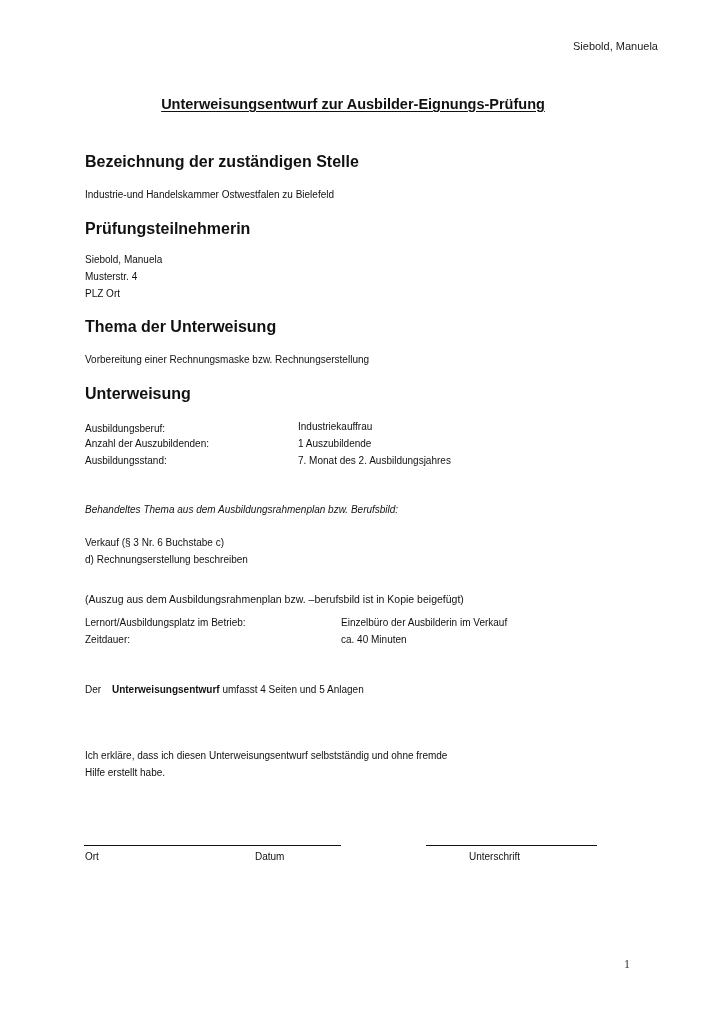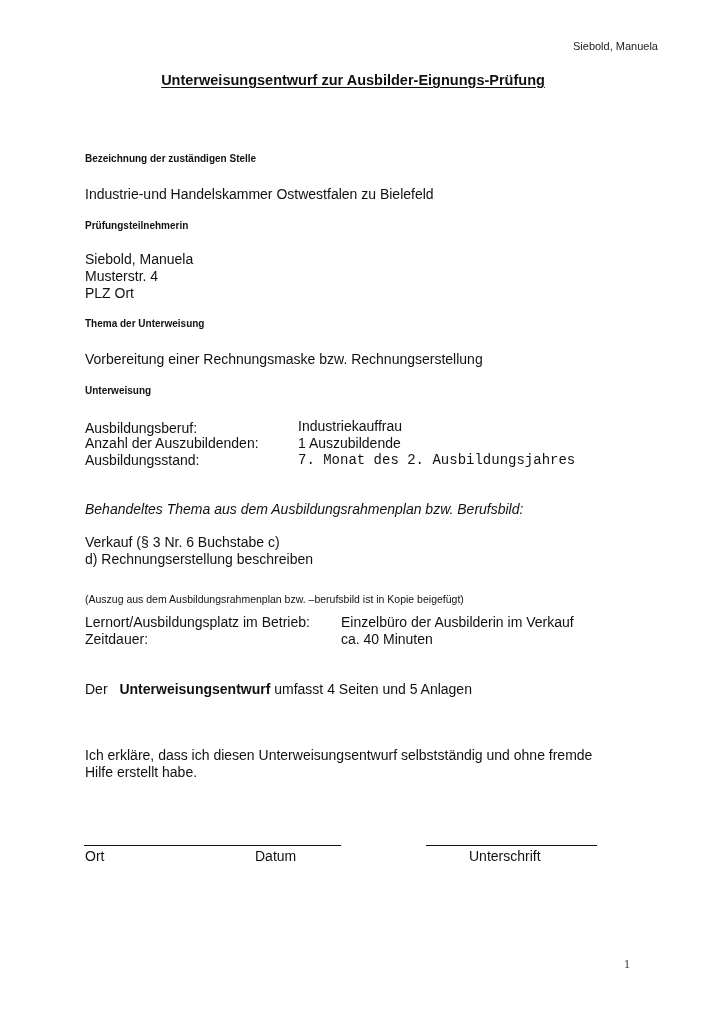--- a/index.html
+++ b/index.html
@@ -19,34 +19,34 @@
     .header-name {
       right: 58px;
       top: 40px;
       font-size: 11px;
       color: #222;
     }
     .doc-title {
       left: 0;
       width: 706px;
       text-align: center;
-      top: 72px;
+      top: 96px;
       font-size: 14.5px;
       font-weight: bold;
       text-decoration: underline;
       text-underline-offset: 2px;
     }
     .h {
       left: 85px;
-      font-size: 10px;
+      font-size: 16px;
       font-weight: bold;
     }
     .p {
       left: 85px;
-      font-size: 14px;
+      font-size: 10px;
       line-height: 17px;
     }
     .it { font-style: italic; }
     .small {
       left: 85px;
       font-size: 10.5px;
     }
     .col2a { left: 298px; }
     .col2b { left: 341px; }
     .line {
@@ -81,21 +81,21 @@
 <div class="abs h" style="top:318px;">Thema der Unterweisung</div>
 <div class="abs p" style="top:351px;">Vorbereitung einer Rechnungsmaske bzw. Rechnungserstellung</div>
 
 <div class="abs h" style="top:385px;">Unterweisung</div>
 <div>
   <div class="abs p" style="top:420px;">Ausbildungsberuf:</div>
   <div class="abs p col2a" style="top:418px;">Industriekauffrau</div>
   <div class="abs p" style="top:435px;">Anzahl der Auszubildenden:</div>
   <div class="abs p col2a" style="top:435px;">1 Auszubildende</div>
   <div class="abs p" style="top:452px;">Ausbildungsstand:</div>
-  <div class="abs p col2a" style="top:452px;font-family:Liberation Mono, monospace;">7. Monat des 2. Ausbildungsjahres</div>
+  <div class="abs p col2a" style="top:452px;">7. Monat des 2. Ausbildungsjahres</div>
 </div>
 
 <div class="abs p it" style="top:501px;">Behandeltes Thema aus dem Ausbildungsrahmenplan bzw. Berufsbild:</div>
 <div class="abs p" style="top:534px;">Verkauf (§ 3 Nr. 6 Buchstabe c)</div>
 <div class="abs p" style="top:551px;">d) Rechnungserstellung beschreiben</div>
 <div class="abs small" style="top:593px;text-align:center;">(Auszug aus dem Ausbildungsrahmenplan bzw. –berufsbild ist in Kopie beigefügt)</div>
 
 <div>
   <div class="abs p" style="top:614px;">Lernort/Ausbildungsplatz im Betrieb:</div>
   <div class="abs p col2b" style="top:614px;">Einzelbüro der Ausbilderin im Verkauf</div>

